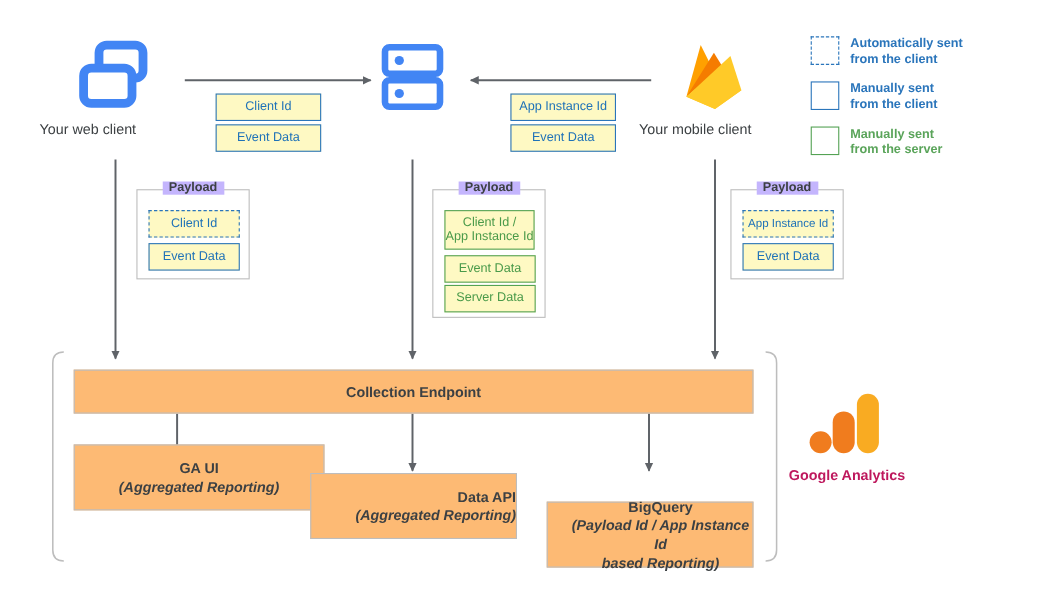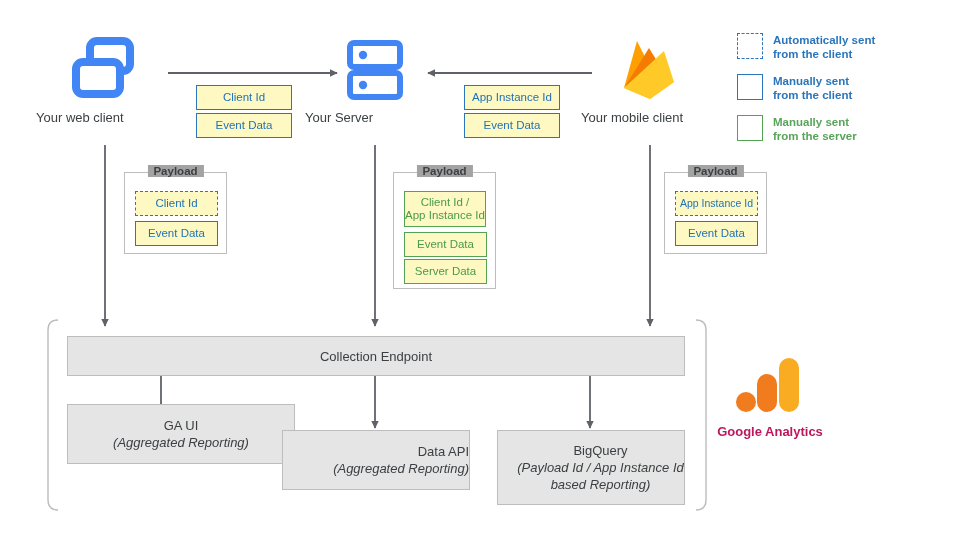--- a/index.html
+++ b/index.html
@@ -45,42 +45,43 @@
   .payload {
     box-sizing: border-box;
     border: 1px solid #bdbdbd;
     background: #ffffff;
   }
   .payload-title {
     position: absolute;
     top: -8px;
     left: 50%;
     transform: translateX(-50%);
-    background: #a3a3a3;
+    background: #c4b5fd;
     padding: 0 6px;
     font-size: 11.5px;
     font-weight: bold;
     color: #3c4043;
     white-space: nowrap;
     text-align: right;
   }
 
   
   .infra-box {
     box-sizing: border-box;
     border: 1px solid #bdbdbd;
-    background: #e5e5e5;
+    background: #fdba74;
     display: flex;
     flex-direction: column;
     align-items: center;
     justify-content: center;
     text-align: center;
     color: #3c4043;
     font-size: 13px;
     line-height: 17px;
+    font-weight: bold;
   }
   .infra-sub { font-style: italic; }
 
   
   .legend-row {
     position: absolute;
     display: flex;
     align-items: flex-start;
   }
   .legend-swatch {
@@ -154,21 +155,20 @@
   <div class="abs node-label" style="left:36px;top:110px;width:140px;">Your web client</div>
 
   <div class="abs" style="left:345px;top:40px;width:60px;height:60px;">
     <svg width="60" height="60" viewBox="0 0 60 60">
       <rect x="5" y="3" width="50" height="24" rx="4" ry="4" fill="none" stroke="#4285f4" stroke-width="6"></rect>
       <circle cx="18" cy="15" r="4.2" fill="#4285f4"></circle>
       <rect x="5" y="33" width="50" height="24" rx="4" ry="4" fill="none" stroke="#4285f4" stroke-width="6"></rect>
       <circle cx="18" cy="45" r="4.2" fill="#4285f4"></circle>
     </svg>
   </div>
-  <div class="abs node-label" style="left:305px;top:110px;width:140px;">Your Server</div>
 
   <div class="abs" style="left:616px;top:36px;width:70px;height:68px;">
     <svg width="70" height="68" viewBox="0 0 70 68">
       <path d="M8,52 L21,5 L32,27 z" fill="#ffa000"></path>
       <path d="M8,52 L33,12 L41,25 z" fill="#f57c00"></path>
       <path d="M8,52 L48,15 L58,46 L34,63 z" fill="#ffca28"></path>
       <path d="M8,52 L34,63 L58,46 L34,30 z" fill="#ffca28"></path>
     </svg>
   </div>
   <div class="abs node-label" style="left:581px;top:110px;width:140px;">Your mobile client</div>
@@ -208,21 +208,21 @@
   <div class="abs infra-box" style="left:67px;top:404px;width:228px;height:60px;">
     <span>GA UI</span>
     <span class="infra-sub">(Aggregated Reporting)</span>
   </div>
 
   <div class="abs infra-box" style="left:282px;top:430px;width:188px;height:60px;align-items:flex-end;">
     <span>Data API</span>
     <span class="infra-sub">(Aggregated Reporting)</span>
   </div>
 
-  <div class="abs infra-box" style="left:497px;top:430px;width:188px;height:75px;padding-left:19px;">
+  <div class="abs infra-box" style="left:497px;top:456px;width:188px;height:60px;padding-left:19px;">
     <span>BigQuery</span>
     <span class="infra-sub">(Payload Id / App Instance Id</span>
     <span class="infra-sub">based Reporting)</span>
   </div>
 
   <div class="abs" style="left:735px;top:358px;width:70px;height:60px;">
     <svg width="70" height="60" viewBox="0 0 70 60">
       <rect x="44" y="0" width="20" height="54" rx="10" ry="10" fill="#f9ab22"></rect>
       <rect x="22" y="16" width="20" height="38" rx="10" ry="10" fill="#f07c1e"></rect>
       <circle cx="11" cy="44" r="10" fill="#f07c1e"></circle>

